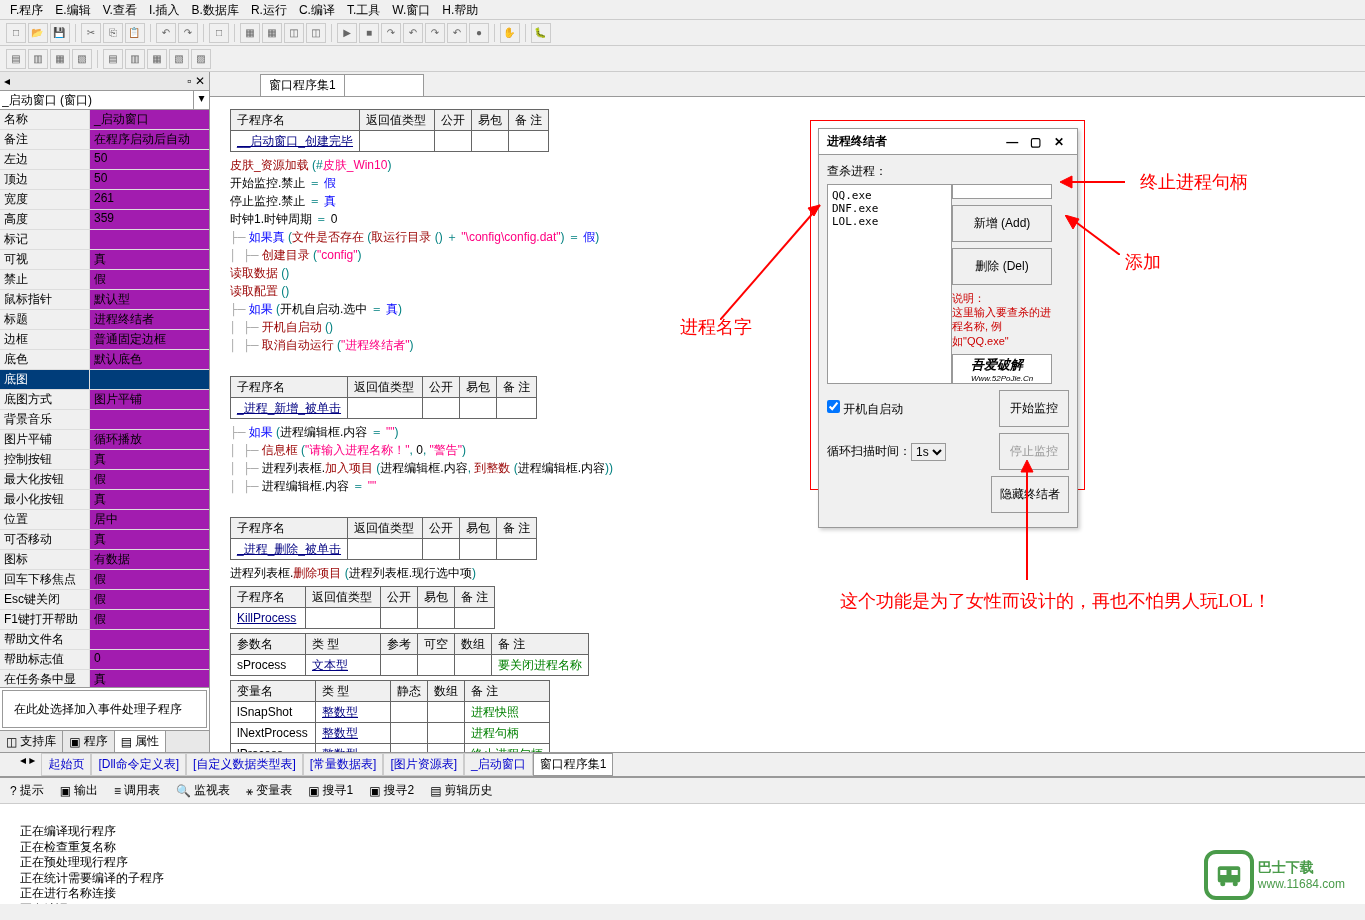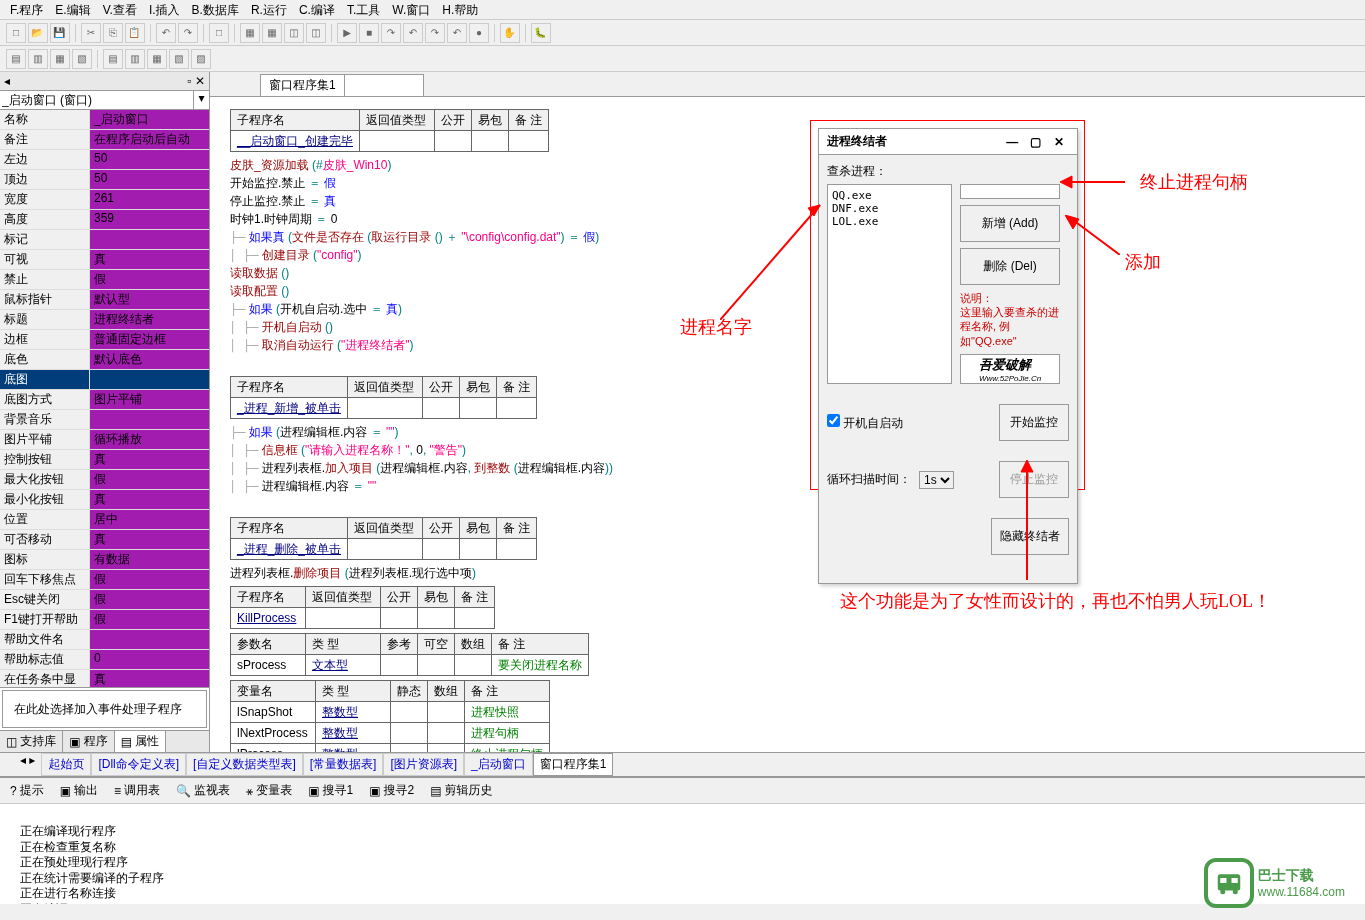--- a/index.html
+++ b/index.html
@@ -40,38 +40,38 @@
 .kw-pink{color:#ff0080}
 .kw-green{color:#008000}
 .kw-navy{color:#000080;text-decoration:underline}
 .kw-black{color:#000}
 .tree-ind{color:#999;font-size:11px}
 .dialog{position:absolute;left:818px;top:80px;width:260px;border:1px solid #999;background:#f0f0f0;box-shadow:2px 2px 4px rgba(0,0,0,0.2)}
 .dlg-title{background:#fff;border-bottom:1px solid #999;padding:4px 8px;display:flex;justify-content:space-between;align-items:center;font-weight:bold}
 .dlg-ctrls span{display:inline-block;width:20px;text-align:center;cursor:default}
 .dlg-body{padding:8px}
 .dlg-listbox{border:1px solid #999;background:#fff;height:200px;padding:4px;font-family:monospace;font-size:11px;white-space:pre}
-.dlg-row{display:flex;gap:8px;margin-bottom:20px}
+.dlg-row{display:flex;margin-bottom:6px}
 .dlg-input{border:1px solid #999;background:#fff;height:20px;flex:1}
 .dlg-btn{border:1px solid #999;background:#f0f0f0;padding:9px 8px;min-width:80px;text-align:center}
 .dlg-btn.disabled{color:#999}
 .dlg-note{color:#cc0000;font-size:11px;line-height:1.3}
 .dlg-logo{border:1px solid #999;background:#fff;height:30px;display:flex;align-items:center;justify-content:center;font-style:italic;font-weight:bold}
 .anno-box{position:absolute;border:1px solid #ff0000}
 .anno-text{position:absolute;color:#ff0000;font-size:18px;font-family:"SimSun"}
 .anno-arrow{position:absolute;stroke:#ff0000;fill:#ff0000}
 .bot-tabs{display:flex;background:#f0f0f0;border-top:1px solid #999;padding:0 20px}
 .bot-tab{padding:2px 6px;border:1px solid #999;background:#fff}
 .bot-tab.inactive{background:#f0f0f0;border-color:#ccc}
 .bot-tab a{color:#0000cc;text-decoration:none}
 .output-panel{border-top:2px solid #999;background:#f0f0f0}
 .out-tabs{display:flex;padding:2px 6px;gap:8px;border-bottom:1px solid #ccc}
 .out-tab{display:flex;align-items:center;gap:3px;padding:2px 4px}
 .out-body{background:#fff;padding:20px;height:100px;font-size:11px;line-height:1.3;overflow:hidden}
-.watermark{position:absolute;right:20px;bottom:12px;display:flex;align-items:center;gap:4px}
+.watermark{position:absolute;right:20px;bottom:20px;display:flex;align-items:center;gap:4px}
 .watermark .logo{width:50px;height:50px;border:4px solid #4a9b4a;border-radius:12px;background:#fff;display:flex;align-items:center;justify-content:center}
 .watermark .logo svg{width:30px;height:30px}
 .watermark .txt{font-size:14px;font-weight:bold;color:#4a9b4a}
 .watermark .url{font-size:12px;color:#4a9b4a}
 </style>
 </head>
 <body>
 
 <div class="menubar">
   <span>F.程序</span>

